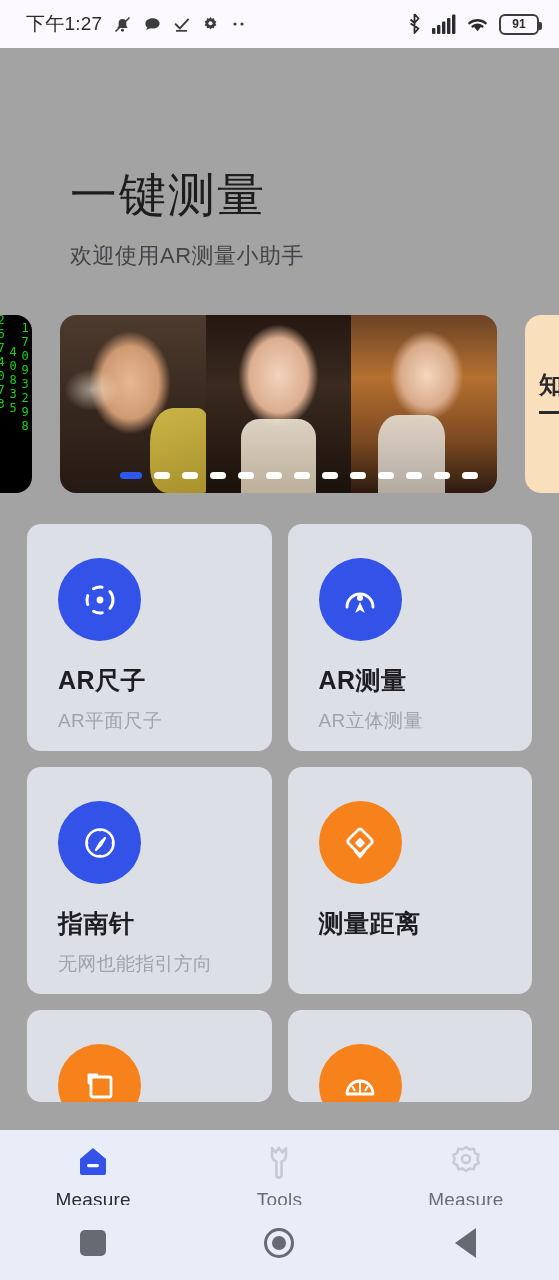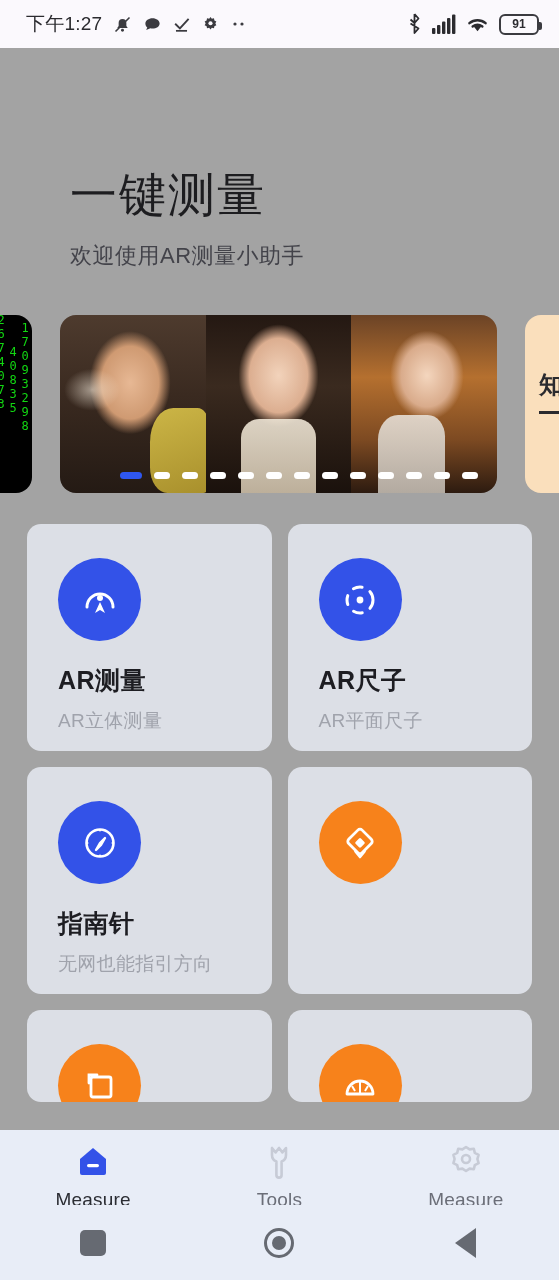--- a/index.html
+++ b/index.html
@@ -219,38 +219,38 @@
         <span class="dot"></span>
         <span class="dot"></span>
       </div>
   </div>
 
   <div class="grid">
 
     <div class="card">
       <div class="ico blue">
         <svg width="46" height="46" viewBox="0 0 46 46">
+          <circle cx="23" cy="23" r="13" fill="none" stroke="#fff" stroke-width="3" stroke-linecap="round" stroke-dasharray="9 9"></circle>
+          <circle cx="23" cy="23" r="3.4" fill="#fff"></circle>
+        </svg>
+      </div>
+      <div class="c-title">AR尺子</div>
+      <div class="c-sub">AR平面尺子</div>
+    </div>
+
+    <div class="card">
+      <div class="ico blue">
+        <svg width="46" height="46" viewBox="0 0 46 46">
           <path d="M10 30a13 13 0 1 1 26 0" fill="none" stroke="#fff" stroke-width="3" stroke-linecap="round"></path>
           <circle cx="23" cy="21" r="3" fill="#fff"></circle>
           <path d="M23 25l5 11-5-3-5 3 5-11z" fill="#fff"></path>
         </svg>
       </div>
       <div class="c-title">AR测量</div>
       <div class="c-sub">AR立体测量</div>
-    </div>
-
-    <div class="card">
-      <div class="ico blue">
-        <svg width="46" height="46" viewBox="0 0 46 46">
-          <circle cx="23" cy="23" r="13" fill="none" stroke="#fff" stroke-width="3" stroke-linecap="round" stroke-dasharray="9 9"></circle>
-          <circle cx="23" cy="23" r="3.4" fill="#fff"></circle>
-        </svg>
-      </div>
-      <div class="c-title">AR尺子</div>
-      <div class="c-sub">AR平面尺子</div>
     </div>
 
     <div class="card">
       <div class="ico blue">
         <svg width="46" height="46" viewBox="0 0 46 46">
           <circle cx="23" cy="23" r="13.5" fill="none" stroke="#fff" stroke-width="2.6"></circle>
           <path d="M28 18l-4 7-5 5 4-7 5-5z" fill="none" stroke="#fff" stroke-width="2.4" stroke-linejoin="round"></path>
           <circle cx="23" cy="10.5" r="1" fill="#fff"></circle>
             <circle cx="23" cy="35.5" r="1" fill="#fff"></circle>
           <circle cx="10.5" cy="23" r="1" fill="#fff"></circle>
@@ -262,20 +262,21 @@
     </div>
 
     <div class="card">
       <div class="ico orange">
         <svg width="46" height="46" viewBox="0 0 46 46">
           <rect x="23" y="8" width="19" height="19" rx="3" transform="rotate(45 23 8)" fill="none" stroke="#fff" stroke-width="2.8"></rect>
           <rect x="23" y="17.5" width="7.6" height="7.6" rx="1.4" transform="rotate(45 23 17.5)" fill="#fff"></rect>
           <path d="M18.5 31.5L23 37l4.5-5.5" fill="none" stroke="#fff" stroke-width="2.6" stroke-linecap="round" stroke-linejoin="round"></path>
         </svg>
       </div>
+      <div class="c-title">测量距离</div>
     </div>
 
     <div class="card clip">
       <div class="ico orange">
         <svg width="46" height="46" viewBox="0 0 46 46">
           <rect x="14" y="14" width="20" height="20" rx="2" fill="none" stroke="#fff" stroke-width="2.8"></rect>
           <polyline points="12,20 12,12 20,12" fill="none" stroke="#fff" stroke-width="2.8" stroke-linecap="round"></polyline>
         </svg>
       </div>
       <div class="c-title"></div>

